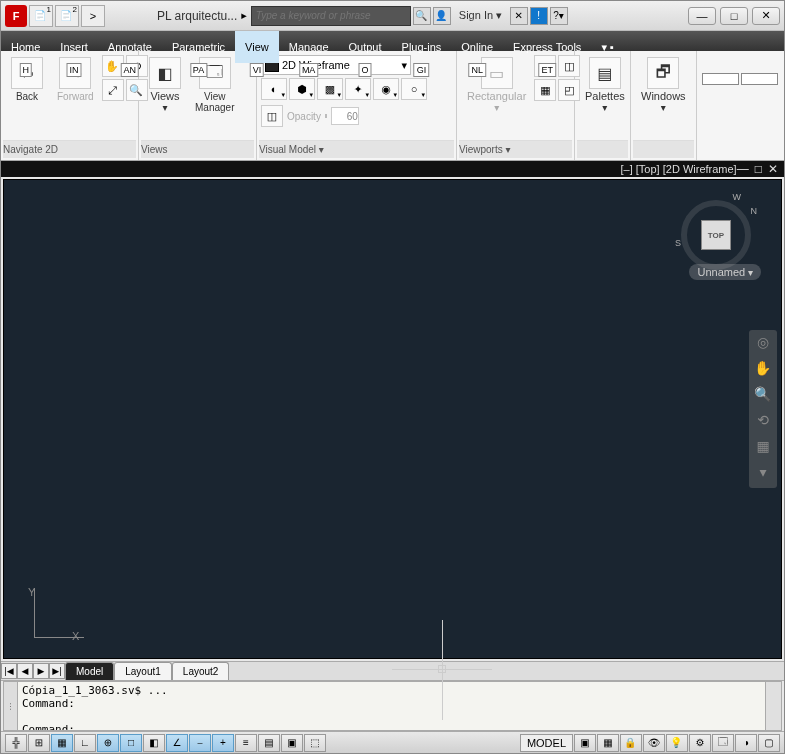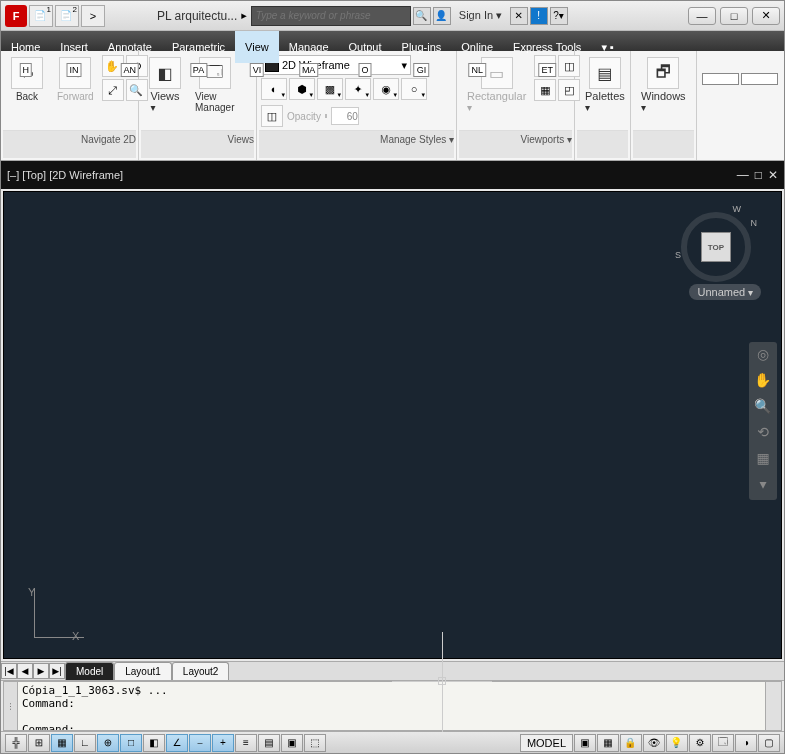--- a/index.html
+++ b/index.html
@@ -16,53 +16,53 @@
 .tb-icon{width:18px;height:18px;background:#ddd;border:1px solid #999;display:inline-flex;align-items:center;justify-content:center;font-size:10px}
 .win-controls{display:flex;gap:4px;margin-left:8px}
 .win-btn{width:28px;height:18px;background:linear-gradient(#f4f4f4,#ddd);border:1px solid #999;border-radius:3px;display:flex;align-items:center;justify-content:center;font-size:11px}
 .menubar{height:20px;background:linear-gradient(#555,#333);display:flex;align-items:stretch;color:#fff;font-size:11px;position:relative}
 .menu-item{padding:16px 10px;display:flex;align-items:center;position:relative;cursor:default}
 .menu-item.active{background:#cde6f7;color:#000}
 .key-tip{position:absolute;bottom:-14px;left:50%;transform:translateX(-50%);background:#fff;border:1px solid #888;color:#000;font-size:9px;padding:0 2px;line-height:12px;z-index:5}
 .ribbon{height:110px;background:#f5f5f5;border-bottom:1px solid #aaa;display:flex}
 .ribbon-panel{border-right:1px solid #ccc;display:flex;flex-direction:column;padding:2px}
 .panel-body{flex:1;display:flex;align-items:flex-start;gap:2px;padding:2px}
-.panel-title{height:28px;background:#e4e4e4;text-align:right;font-size:10px;color:#555;line-height:18px;border-top:1px solid #ddd}
+.panel-title{height:18px;background:#e4e4e4;text-align:left;font-size:10px;color:#555;line-height:18px;border-top:1px solid #ddd}
 .big-btn{display:flex;flex-direction:column;align-items:center;justify-content:center;padding:2px 6px;gap:2px;position:relative;color:#333}
 .big-btn.disabled{color:#aaa}
 .big-icon{width:32px;height:32px;border:1px solid #ccc;background:#fafafa;display:flex;align-items:center;justify-content:center;font-size:16px}
-.big-btn .lbl{font-size:10px;line-height:11px}
+.big-btn .lbl{font-size:10px;text-align:center;line-height:11px}
 .small-grid{display:grid;grid-template-columns:repeat(2,22px);gap:2px}
 .sm-btn{width:22px;height:22px;border:1px solid #ccc;background:#fafafa;display:flex;align-items:center;justify-content:center;font-size:11px}
 .vs-row{display:flex;gap:2px;align-items:center}
 .vs-dd{width:150px;height:20px;border:1px solid #bbb;background:#fff;display:flex;align-items:center;padding:0 3px;gap:3px;font-size:10px}
 .vs-swatch{width:14px;height:14px;background:#222;border:1px solid #000}
 .sm-dd{width:26px;height:22px;border:1px solid #ccc;background:#fafafa;display:flex;align-items:center;justify-content:center;position:relative}
 .sm-dd::after{content:"▾";font-size:7px;position:absolute;right:1px;bottom:0}
 .opacity-row{display:flex;align-items:center;gap:4px;margin-top:2px}
 .opacity-row input[type=text]{width:28px;height:18px;border:1px solid #ccc;text-align:right;color:#888;font-size:10px}
-.viewport-title{height:28px;background:#111;color:#ddd;font-size:11px;padding:0 6px;display:flex;align-items:center;justify-content:space-between}
+.viewport-title{height:16px;background:#111;color:#ddd;font-size:11px;padding:0 6px;display:flex;align-items:center;justify-content:flex-end}
 .vp-controls{display:flex;gap:6px}
 .vp-ctrl{color:#ddd;font-size:12px;cursor:default}
 .canvas-area{flex:1;background:#1a2530;position:relative;border:1px solid #000;margin:2px}
 .crosshair-v{position:absolute;left:438px;top:440px;width:1px;height:100px;background:#ccc}
 .crosshair-h{position:absolute;left:388px;top:489px;width:100px;height:1px;background:#ccc}
 .crosshair-box{position:absolute;left:434px;top:485px;width:8px;height:8px;border:1px solid #ccc}
 .ucs{position:absolute;left:20px;bottom:20px;color:#888;font-size:11px}
 .ucs-y{position:absolute;left:24px;bottom:60px}
 .ucs-x{position:absolute;left:68px;bottom:16px}
 .ucs-line-v{position:absolute;left:30px;bottom:20px;width:1px;height:50px;background:#888}
 .ucs-line-h{position:absolute;left:30px;bottom:20px;width:50px;height:1px;background:#888}
 .viewcube{position:absolute;right:30px;top:20px;width:70px;height:70px}
 .viewcube-ring{width:70px;height:70px;border:6px solid rgba(200,200,200,.15);border-radius:50%;position:absolute}
 .viewcube-face{position:absolute;left:20px;top:20px;width:30px;height:30px;background:#ddd;border:1px solid #888;display:flex;align-items:center;justify-content:center;font-size:8px;color:#555;font-weight:bold}
 .vc-n{position:absolute;right:-6px;top:6px;color:#aaa;font-size:9px}
 .vc-s{position:absolute;left:-6px;top:38px;color:#aaa;font-size:9px}
 .vc-w{position:absolute;right:10px;top:-8px;color:#aaa;font-size:9px}
-.unnamed-badge{position:absolute;right:20px;top:92px;background:rgba(200,200,200,.25);color:#ccc;font-size:10px;padding:2px 8px;border-radius:8px}
+.unnamed-badge{position:absolute;right:20px;top:84px;background:rgba(200,200,200,.25);color:#ccc;font-size:10px;padding:2px 8px;border-radius:8px}
 .nav-bar{position:absolute;right:4px;top:150px;width:28px;background:rgba(120,120,120,.4);border-radius:3px;padding:4px 0;display:flex;flex-direction:column;align-items:center;gap:6px}
 .nav-tool{width:20px;height:20px;color:#888;font-size:14px;text-align:center}
 .tabs-row{height:20px;background:#ddd;display:flex;align-items:center;border-top:1px solid #aaa;border-bottom:1px solid #aaa}
 .tab-nav{display:flex}
 .tab-nav-btn{width:16px;height:16px;border:1px solid #999;background:#eee;font-size:9px;display:flex;align-items:center;justify-content:center}
 .tab{padding:0 10px;height:18px;border:1px solid #999;background:#f4f4f4;font-size:10px;display:flex;align-items:center;border-bottom:none;border-top-left-radius:3px;border-top-right-radius:3px}
 .tab.active{background:#222;color:#fff}
 .cmd-area{height:50px;background:#f4f4f0;border:1px solid #aaa;margin:0 2px;display:flex}
 .cmd-handle{width:14px;background:#ddd;border-right:1px solid #aaa;display:flex;align-items:center;justify-content:center;font-size:8px;color:#666}
 .cmd-text{flex:1;padding:2px 4px;font-family:Consolas,monospace;font-size:11px;white-space:pre;overflow:hidden}
@@ -206,21 +206,21 @@
           <div class="sm-dd">◉</div>
           <div class="sm-dd">○</div>
         </div>
         <div class="opacity-row">
           <div class="sm-btn">◫</div>
           <span style="color:#aaa;font-size:10px">Opacity</span>
           <div style="flex:1;height:4px;background:#ddd;border:1px solid #bbb"></div>
           <input type="text" value="60" style="">
         </div>
       </div>
-      <div class="panel-title">Manage Styles ▾</div>
+      <div class="panel-title">Visual Model ▾</div>
     </div>
 
     <div class="ribbon-panel" style="width:118px">
       <div class="panel-body">
         <div class="big-btn disabled">
           <div class="big-icon">▭</div>
           <div class="lbl"><span>Rectangular</span><br>▾</div>
         </div>
         <div class="small-grid">
           <div class="sm-btn">▣</div>

